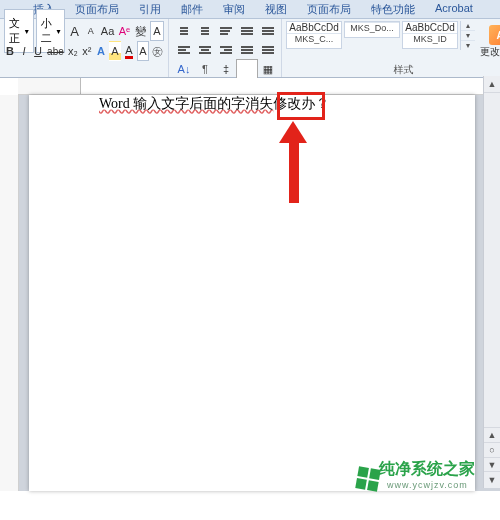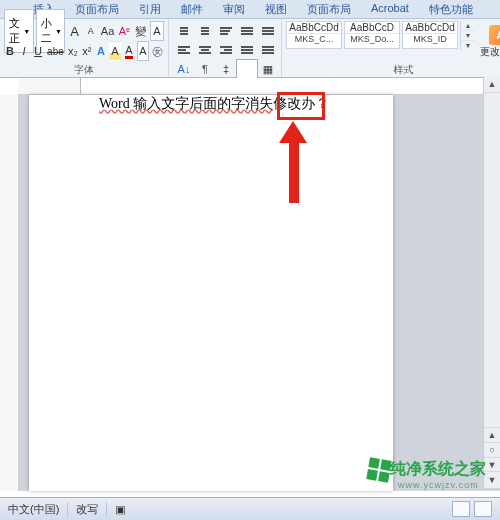--- a/index.html
+++ b/index.html
@@ -152,21 +152,21 @@
   background: #f7f7f7;
   border-right: 1px solid #d0d0d0;
 }
 .page-wrap {
   flex: 1;
   background: #cfd4dc;
   display:flex;
   justify-content: flex-start;
 }
 .page {
-  width: 364px;
+  width: 446px;
   min-height: 396px;
   background: #fff;
   margin-left: 10px;
   box-shadow: 0 0 4px rgba(0,0,0,0.3);
   position: relative;
 }
 .content {
   position: absolute;
   left: 70px;
   top: 0;
@@ -200,24 +200,24 @@
 .wm1 {
   position: absolute;
   left: 230px; top: 350px;
   font-size: 34px;
   color: rgba(180,180,180,0.5);
   letter-spacing: -4px;
   pointer-events:none;
 }
 .wm2 {
   position: absolute;
-  right: 14px;
+  right: 25px;
   bottom: 30px;
   display:flex;
-  align-items:flex-start;
+  align-items:flex-end;
   color:#2aa34a;
   font-size: 16px;
   font-weight:bold;
   pointer-events:none;
 }
 .wm2 .logo {
   display:grid;
   grid-template-columns: 10px 10px;
   grid-template-rows: 10px 10px;
   gap:2px;
@@ -254,22 +254,22 @@
 <div class="window">
 
   <div class="tabs">
     <span>插入</span>
     <span>页面布局</span>
     <span>引用</span>
     <span>邮件</span>
     <span>审阅</span>
     <span>视图</span>
     <span>页面布局</span>
+    <span>特色功能</span>
     <span>Acrobat</span>
-    <span>特色功能</span>
   </div>
 
   <div class="ribbon">
 
     <div class="group font-group">
       <div class="group-body">
         <div class="font-row">
           <span class="fontsize-sel">
               <span>文正</span>
               <span style="font-size:8px;">▾</span>
@@ -294,21 +294,20 @@
           <span class="mini-btn">x²</span>
           <span class="mini-btn" style="color:#3a7bd5;font-weight:bold;">A</span>
           <span class="mini-btn" style="background:linear-gradient(#fff 60%,#ffe57f 60%);">A</span>
           <span class="mini-btn">
               <span style="border-bottom:3px solid #d00;">A</span>
             </span>
           <span class="mini-btn box">A</span>
           <span class="mini-btn">㊛</span>
         </div>
       </div>
-      <div class="group-label">字体</div>
     </div>
 
     <div class="group para-group">
       <div class="group-body">
         <div class="para-grid">
           <div class="p-btn">
               <div class="lines">
                 <div class="line s"></div>
                 <div class="line s"></div>
                 <div class="line s"></div>
@@ -388,21 +387,20 @@
     </div>
 
     <div class="group styles-group">
       <div class="group-body" style="display:flex;">
         <div class="styles-gallery">
           <div class="style-item">
             <div class="style-sample">AaBbCcDd</div>
             <div class="style-name">MKS_C...</div>
           </div>
           <div class="style-item">
-            <div class="style-sample">AaBbCcD</div>
             <div class="style-name">MKS_Do...</div>
           </div>
           <div class="style-item">
             <div class="style-sample">AaBbCcDd</div>
             <div class="style-name">MKS_ID</div>
           </div>
           <div class="vbar">
             <div>▴</div>
             <div>▾</div>
             <div>▾</div>
@@ -453,25 +451,14 @@
         <div></div>
         <div></div>
         <div></div>
       </div>
     <div>
       <div>纯净系统之家</div>
       <div class="sub">www.ycwjzv.com</div>
     </div>
   </div>
 
-  <div class="status">
-    <span>中文(中国)</span>
-    <span class="sep"></span>
-    <span>改写</span>
-    <span class="sep"></span>
-    <span>▣</span>
-    <div class="icons">
-      <div class="sicon"></div>
-      <div class="sicon"></div>
-    </div>
-  </div>
 
 </div>
 
 </body></html>

